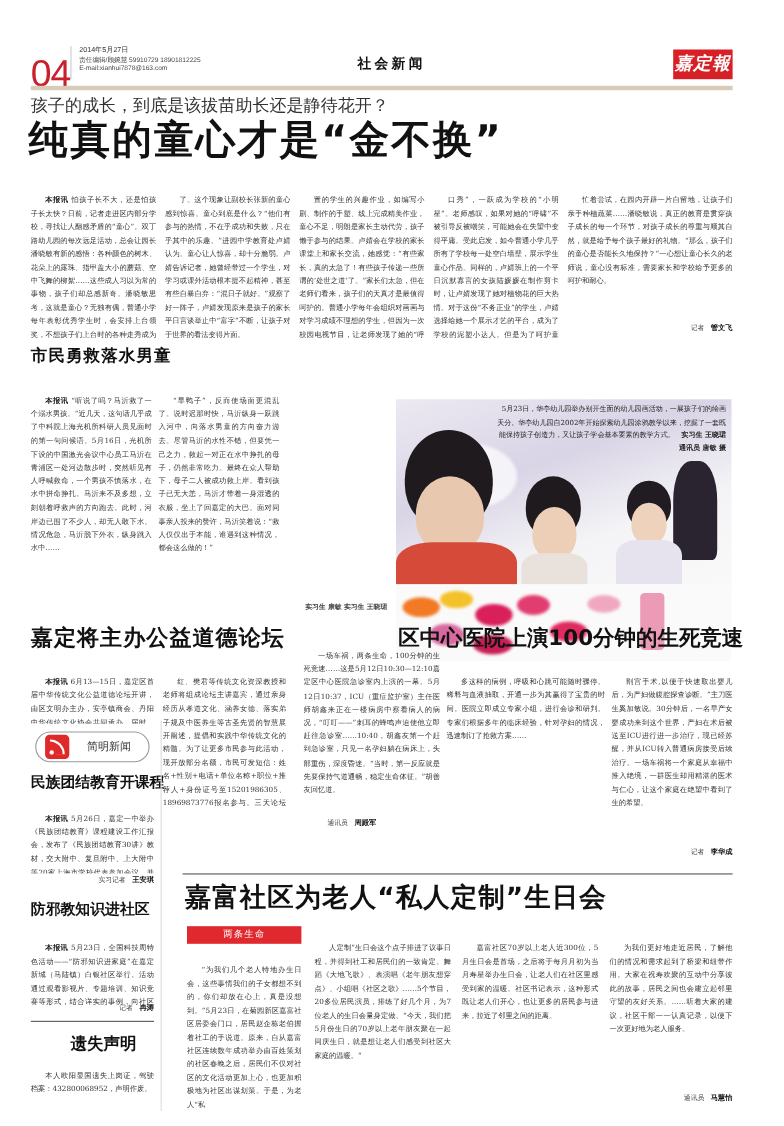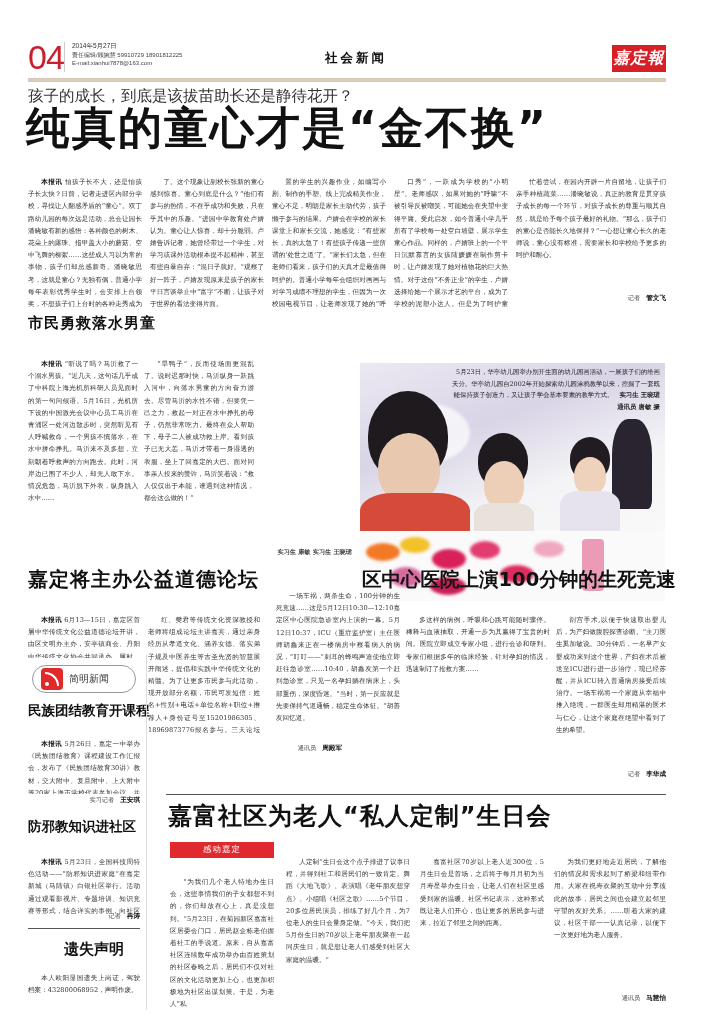--- a/index.html
+++ b/index.html
@@ -1,30 +1,30 @@
 <!DOCTYPE html>
 <html><head>
 <meta charset="utf-8">
 <style>
   * { box-sizing: border-box; margin: 0; padding: 0; }
   html, body { width: 713px; height: 1024px; background: #ffffff; overflow: hidden; }
   body { font-family: "DejaVu Serif", serif; color: #222; position: relative; }
   .abs { position: absolute; }
 
   
-  .page-num { left: 28px; top: 40px; font-family: "Liberation Sans", sans-serif; font-size: 34px; color: #c8202c; letter-spacing: -1px; line-height: 34px; }
+  .page-num { left: 28px; top: 50px; font-family: "Liberation Sans", sans-serif; font-size: 34px; color: #c8202c; letter-spacing: -1px; line-height: 34px; }
   .hdr-divider { left: 64px; top: 42px; width: 1px; height: 30px; background: #ccc; }
   .hdr-info { left: 72px; top: 42px; font-family: "Liberation Sans", sans-serif; font-size: 6px; line-height: 8.5px; color: #444; }
   .section-name { left: 325px; top: 50px; font-family: "DejaVu Sans", sans-serif; font-weight: bold; font-size: 12.5px; letter-spacing: 3px; color: #111; }
   .logo { left: 612px; top: 45px; width: 54px; height: 27px; background: #d71f26; color: #fff; font-family: "DejaVu Serif", serif; font-weight: bold; font-size: 16px; display:flex; align-items:center; justify-content:center; letter-spacing: 1px; font-style: italic; }
   .hdr-band { left: 28px; top: 78px; width: 638px; height: 4px; background: #d8cbb8; }
 
   
   .subhead { left: 28px; top: 86px; font-family: "DejaVu Serif", serif; font-size: 15.5px; color: #333; }
-  .headline-main { left: 26px; top: 106px; font-family: "DejaVu Sans", sans-serif; font-weight: bold; font-size: 44px; letter-spacing: 2px; color: #111; line-height: 44px; }
+  .headline-main { left: 26px; top: 106px; font-family: "DejaVu Sans", sans-serif; font-weight: bold; font-size: 36px; letter-spacing: 2px; color: #111; line-height: 44px; }
   .h2 { font-family: "DejaVu Sans", sans-serif; font-weight: bold; color: #111; }
 
   
   .col { font-size: 6.6px; line-height: 12.2px; color: #333; text-align: justify; overflow: hidden; }
   .col p { text-indent: 2em; margin-top: 16px; }
   .lead-tag { font-weight: bold; color: #111; }
   .byline { text-align: right; font-size: 6.2px; color: #444; }
   .byline b { font-family: "DejaVu Sans", sans-serif; color: #111; font-size: 6.6px; margin-left: 6px; }
 
   .hrule { background: #555; height: 1px; }
@@ -34,21 +34,21 @@
   .photo .caption { position:absolute; left: 90px; top: 4px; width: 210px; font-size: 6.4px; line-height: 11.6px; color: #222; text-align: right; font-family: "DejaVu Serif", serif; }
   .kid { position:absolute; border-radius: 50% 50% 45% 45%; }
   .table-area { position:absolute; left:0; bottom:0; width:305px; height:70px; background: #fafafa; }
   .blot { position:absolute; border-radius:50%; filter: blur(1.5px); }
 
   
   .brief-badge { left: 32px; top: 665px; width: 104px; height: 28px; border: 1px solid #999; border-radius: 14px; display: flex; align-items: center; background: #fff; }
   .rss-box { width: 22px; height: 22px; background: #e02a2a; border-radius: 4px; margin-left: 8px; position: relative; }
   .rss-box::before { content:""; position:absolute; left:4px; bottom:4px; width:4px; height:4px; background:#fff; border-radius:50%; }
   .rss-box::after { content:""; position:absolute; left:4px; bottom:4px; width:12px; height:12px; border-top:2.5px solid #fff; border-right:2.5px solid #fff; border-radius: 0 14px 0 0; }
-  .brief-label { margin-left: 6px; font-family: "DejaVu Sans", sans-serif; font-size: 10px; color: #333; }
+  .brief-label { margin-left: 16px; font-family: "DejaVu Sans", sans-serif; font-size: 10px; color: #333; }
 
   .red-tag { left: 170px; top: 842px; width: 104px; height: 16px; background: #e0292e; color: #fff; font-family: "DejaVu Sans", sans-serif; font-size: 8.5px; display:flex; align-items:center; justify-content:center; letter-spacing:1px; }
 </style>
 </head>
 <body>
 
 <div class="abs page-num">04</div>
 <div class="abs hdr-divider"></div>
 <div class="abs hdr-info">
   <div style="font-size:6.5px;color:#333;">2014年5月27日</div>
@@ -169,21 +169,21 @@
 </div>
 <div class="abs col" style="left:556px;top:598px;width:110px;height:168px;">
   <p>剖宫手术,以便于快速取出婴儿后，为产妇做腹腔探查诊断。”主刀医生奚加敏说。30分钟后，一名早产女婴成功来到这个世界，产妇在术后被送至ICU进行进一步治疗，现已经苏醒，并从ICU转入普通病房接受后续治疗。一场车祸将一个家庭从幸福中推入绝境，一群医生却用精湛的医术与仁心，让这个家庭在绝望中看到了生的希望。</p>
 </div>
 <div class="abs byline" style="left:556px;top:770px;width:110px;">
   <span>记者</span><b>李华成</b>
 </div>
 
 <div class="abs hrule" style="left:166px;top:794px;width:500px;"></div>
 <div class="abs h2" style="left:168px;top:800px;font-size:24px;letter-spacing:1px;">嘉富社区为老人“私人定制”生日会</div>
-<div class="abs red-tag">感动嘉定</div>
+<div class="abs red-tag">两条生命</div>
 <div class="abs col" style="left:170px;top:860px;width:104px;height:150px;">
   <p>“为我们几个老人特地办生日会，这些事情我们的子女都想不到的，你们却放在心上，真是没想到。”5月23日，在菊园新区嘉富社区居委会门口，居民赵企栋老伯握着社工的手说道。原来，自从嘉富社区连续数年成功举办由百姓策划的社区春晚之后，居民们不仅对社区的文化活动更加上心，也更加积极地为社区出谋划策。于是，为老人“私</p>
 </div>
 <div class="abs col" style="left:286px;top:840px;width:124px;height:170px;">
   <p>人定制”生日会这个点子排进了议事日程，并得到社工和居民们的一致肯定。舞蹈《大地飞歌》、表演唱《老年朋友想穿点》、小组唱《社区之歌》……5个节目，20多位居民演员，排练了好几个月，为7位老人的生日会量身定做。“今天，我们把5月份生日的70岁以上老年朋友聚在一起同庆生日，就是想让老人们感受到社区大家庭的温暖。”</p>
 </div>
 <div class="abs col" style="left:420px;top:840px;width:124px;height:170px;">
   <p>嘉富社区70岁以上老人近300位，5月生日会是首场，之后将于每月月初为当月寿星举办生日会，让老人们在社区里感受到家的温暖。社区书记表示，这种形式既让老人们开心，也让更多的居民参与进来，拉近了邻里之间的距离。</p>
 </div>
 <div class="abs col" style="left:554px;top:840px;width:112px;height:150px;">

